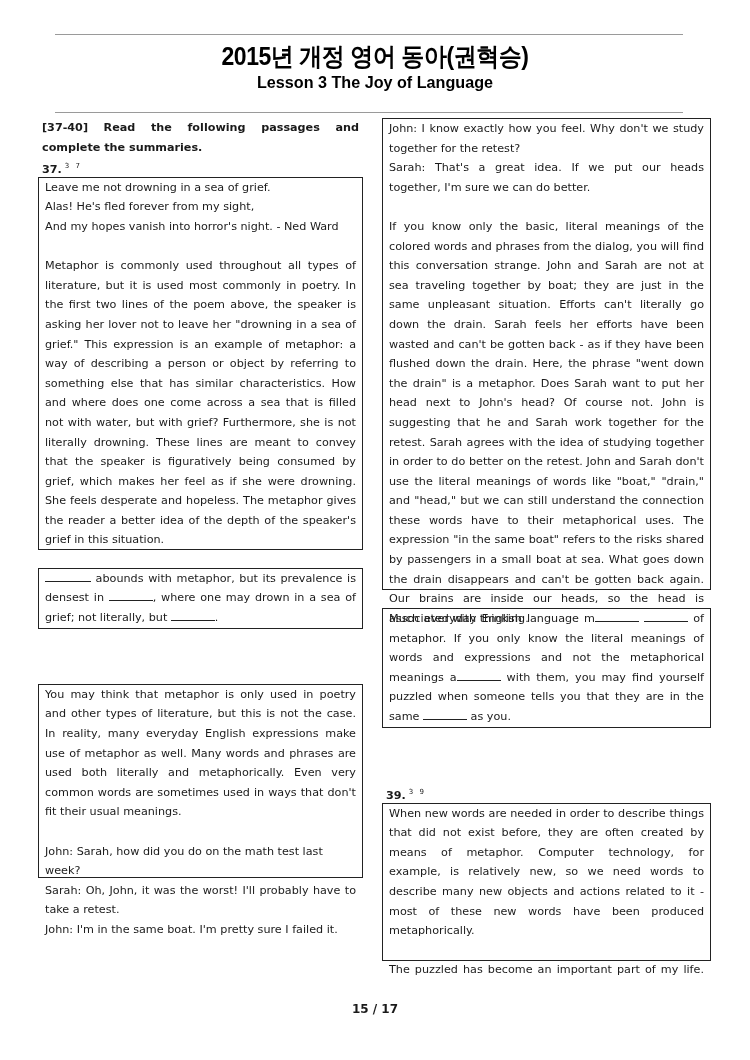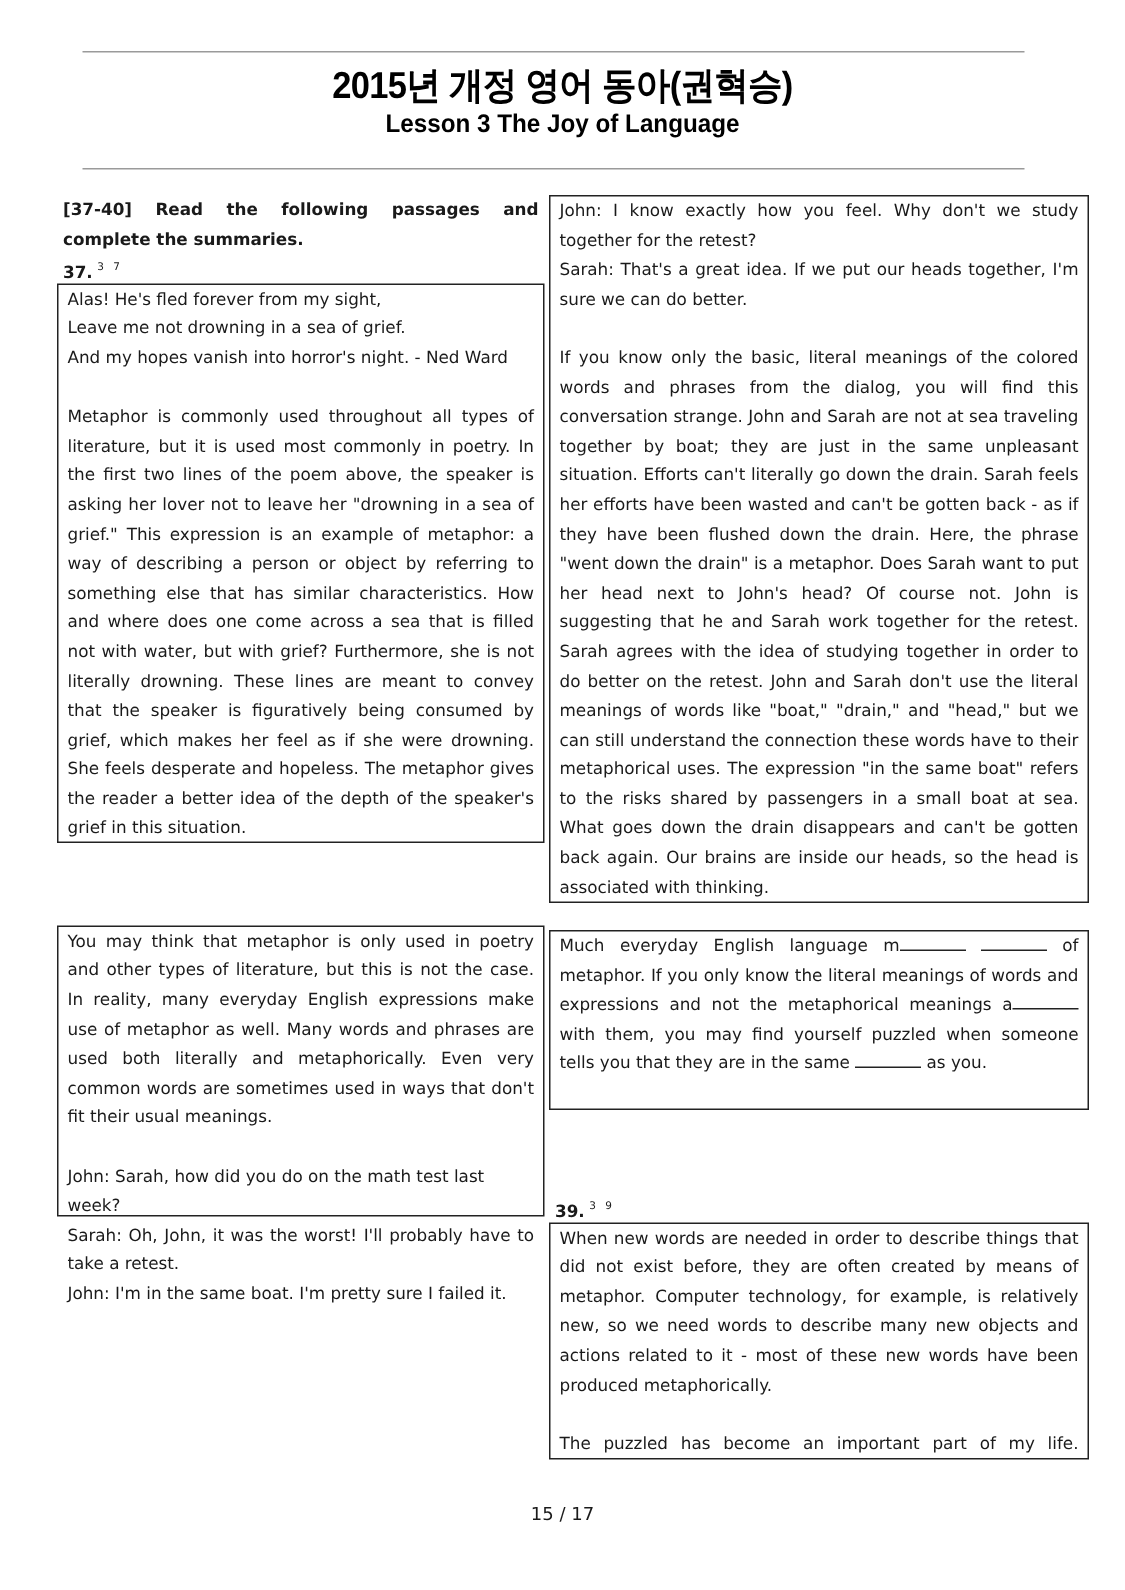--- a/index.html
+++ b/index.html
@@ -7,56 +7,59 @@
          font-family:"DejaVu Sans", "Liberation Sans", sans-serif; color:#1a1a1a; }
   .rule { position:absolute; left:55px; width:628px; height:0; border-top:1.5px solid #9a9a9a; }
   .rule.top { top:34px; }
   .rule.mid { top:112px; }
   .title { position:absolute; left:0; width:750px; top:40px; text-align:center;
            font-family:"Liberation Sans", sans-serif; font-weight:bold; font-size:25px;
            letter-spacing:-0.5px; color:#000; transform:scaleX(0.92); }
   .subtitle { position:absolute; left:0; width:750px; top:73px; text-align:center;
               font-family:"Liberation Sans", sans-serif; font-weight:bold; font-size:17px;
               color:#000; transform:scaleX(0.95); }
-  .col { position:absolute; top:118px;margin-top:12px; }
+  .col { position:absolute; top:118px; }
   .col.left { left:38px; width:325px; }
-  .col.right { left:366px; width:360px; }
+  .col.right { left:382px; width:329px; }
   .txt { font-size:11.2px; line-height:19.6px; }
   .instr { font-weight:bold; text-align:justify; text-align-last:left; padding:0 4px; }
   .qnum { font-weight:bold; padding:0 4px; height:19.6px; }
   .qnum sup { font-size:7px; font-weight:normal; vertical-align:5px; margin-left:3px; letter-spacing:2px; }
   .box { border:1.3px solid #222; padding:0 6px; box-sizing:border-box; }
   .box p { margin:0; text-align:justify; }
   .box p.left { text-align:left; }
   .box p.last-justify { text-align-last:justify; }
   .gap { height:19.6px; }
   .blank { display:inline-block; border-bottom:1px solid #222; width:44px; height:11px; }
   .page-num { position:absolute; top:1002px; left:0; width:750px; text-align:center;
-              font-weight:normal; font-size:12px; }
+              font-weight:bold; font-size:12px; }
 </style>
 </head>
 <body>
 
 <div class="rule top"></div>
 <div class="title">2015년 개정 영어 동아(권혁승)</div>
 <div class="subtitle">Lesson 3 The Joy of Language</div>
 <div class="rule mid"></div>
 
 <div class="col left txt">
   <div class="instr">[37-40] Read the following passages and complete the summaries.</div>
   <div class="qnum"><span>37.</span><sup>3 7</sup></div>
 
   <div class="box" style="height:373px;">
+    <p class="left">Leave me not drowning in a sea of grief.</p>
     <p class="left">Alas! He's fled forever from my sight,</p>
-    <p class="left">Leave me not drowning in a sea of grief.</p>
     <p class="left">And my hopes vanish into horror's night. - Ned Ward</p>
     <div class="gap"></div>
     <p>Metaphor is commonly used throughout all types of literature, but it is used most commonly in poetry. In the first two lines of the poem above, the speaker is asking her lover not to leave her "drowning in a sea of grief." This expression is an example of metaphor: a way of describing a person or object by referring to something else that has similar characteristics. How and where does one come across a sea that is filled not with water, but with grief? Furthermore, she is not literally drowning. These lines are meant to convey that the speaker is figuratively being consumed by grief, which makes her feel as if she were drowning. She feels desperate and hopeless. The metaphor gives the reader a better idea of the depth of the speaker's grief in this situation.</p>
   </div>
 
+  <div class="box" style="margin-top:18px; height:61px;">
+    <p><span class="blank" style="width:46px"></span><span> abounds with metaphor, but its prevalence is densest in </span><span class="blank"></span><span>, where one may drown in a sea of grief; not literally, but </span><span class="blank"></span><span>.</span></p>
+  </div>
 
   <div style="height:55px;"></div>
 
   <div class="box" style="height:194px;">
     <p>You may think that metaphor is only used in poetry and other types of literature, but this is not the case. In reality, many everyday English expressions make use of metaphor as well. Many words and phrases are used both literally and metaphorically. Even very common words are sometimes used in ways that don't fit their usual meanings.</p>
     <div class="gap"></div>
     <p class="left">John: Sarah, how did you do on the math test last week?</p>
     <p>Sarah: Oh, John, it was the worst! I'll probably have to take a retest.</p>
     <p class="left">John: I'm in the same boat. I'm pretty sure I failed it.</p>
   </div>

